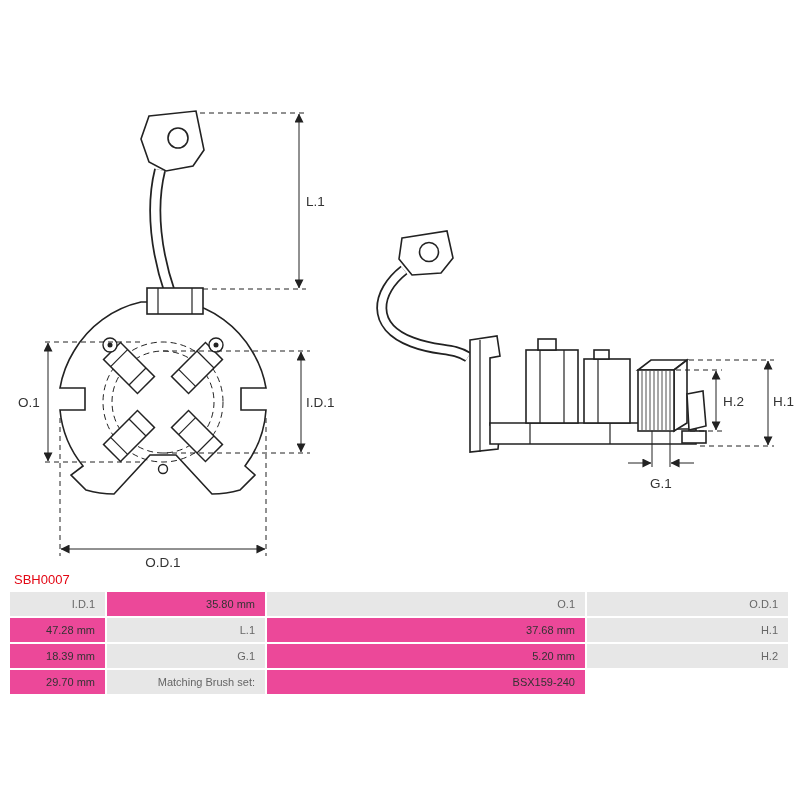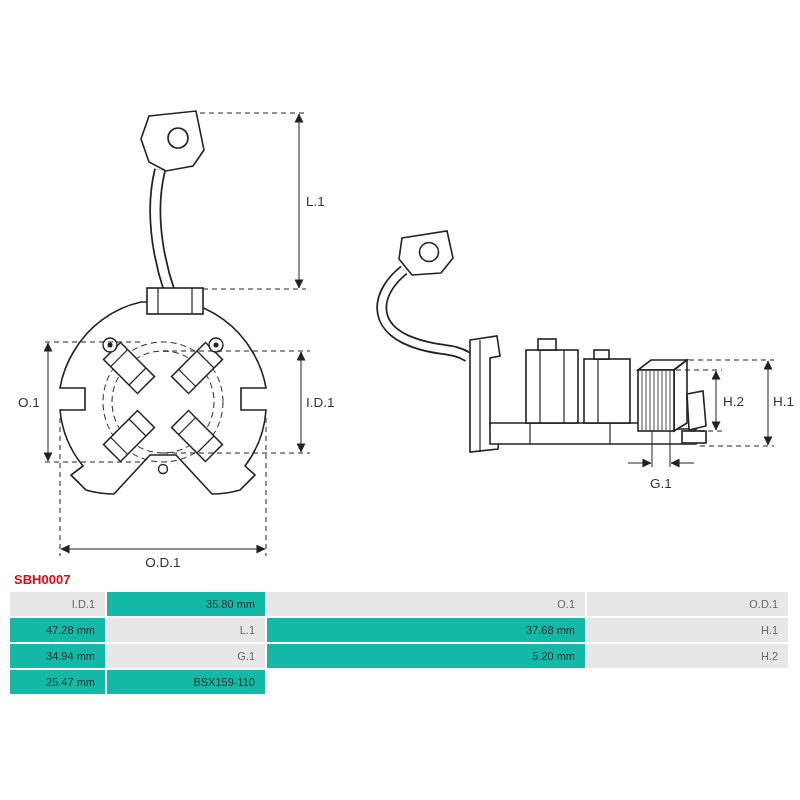--- a/index.html
+++ b/index.html
@@ -1,23 +1,23 @@
 <!DOCTYPE html>
 <html><head>
 <meta charset="utf-8">
 <style>
   html,body{margin:0;padding:0;background:#fff;}
   body{width:800px;height:800px;font-family:"Liberation Sans",sans-serif;overflow:hidden;}
   svg.drawing{display:block;}
   .dim-label{font-size:13.5px;fill:#333;}
-  .part-number{margin:0 0 5px 14px;font-size:13px;color:#e30613;font-weight:bold;}
+  .part-number{margin:0 0 5px 14px;font-size:13px;color:#e30613;}
   .spec-table{display:grid;grid-template-columns:95px 158px 318px 201px;gap:2px;margin:0 10px;font-size:11px;}
   .cell{height:24px;line-height:24px;text-align:right;padding-right:10px;box-sizing:border-box;white-space:nowrap;}
   .cell.label{background:#e7e7e7;color:#666;}
-  .cell.value{background:#14b8a6;color:#333;}
+  .cell.value{background:#ec4899;color:#333;}
 </style>
 </head>
 <body>
 
 <svg class="drawing" width="800" height="572" viewBox="0 0 800 572">
   <defs>
     <marker id="arrow" markerWidth="9" markerHeight="9" viewBox="0 0 10 10" refX="9.5" refY="5" orient="auto-start-reverse">
       <path d="M0,0 L10,5 L0,10 Z" fill="#222"></path>
     </marker>
   </defs>
@@ -165,20 +165,21 @@
   <div class="cell label">I.D.1</div>
   <div class="cell value">35.80 mm</div>
   <div class="cell label">O.1</div>
 
   <div class="cell label">O.D.1</div>
   <div class="cell value">47.28 mm</div>
   <div class="cell label">L.1</div>
   <div class="cell value">37.68 mm</div>
 
   <div class="cell label">H.1</div>
-  <div class="cell value">34.94 mm</div>
+  <div class="cell value">18.39 mm</div>
   <div class="cell label">G.1</div>
   <div class="cell value">5.20 mm</div>
 
   <div class="cell label">H.2</div>
-  <div class="cell value">25.47 mm</div>
-  <div class="cell value">BSX159-110</div>
+  <div class="cell value">29.70 mm</div>
+  <div class="cell label">Matching Brush set:</div>
+  <div class="cell value">BSX159-240</div>
 </div>
 
 </body></html>

